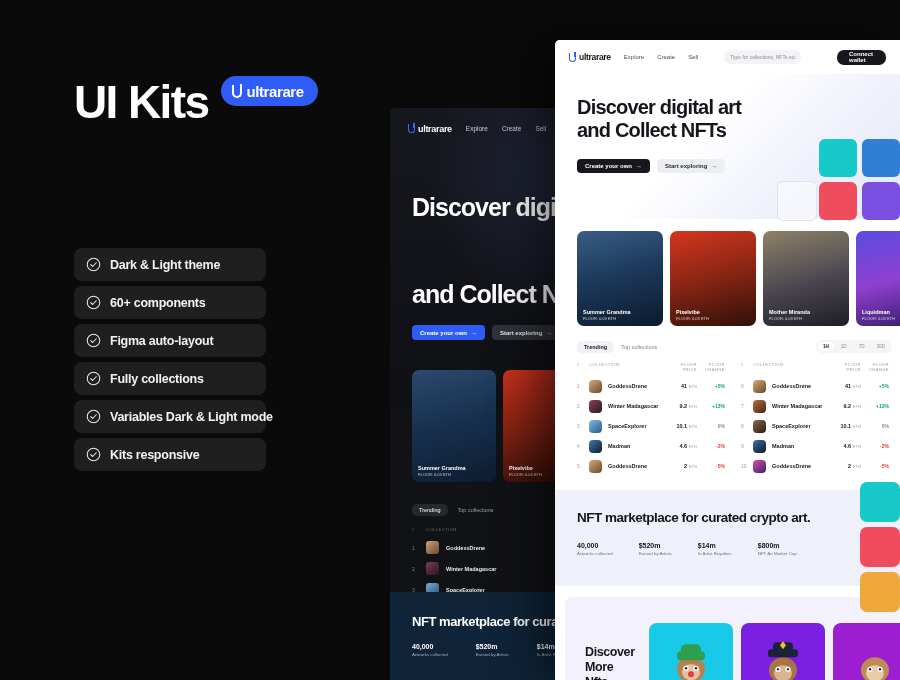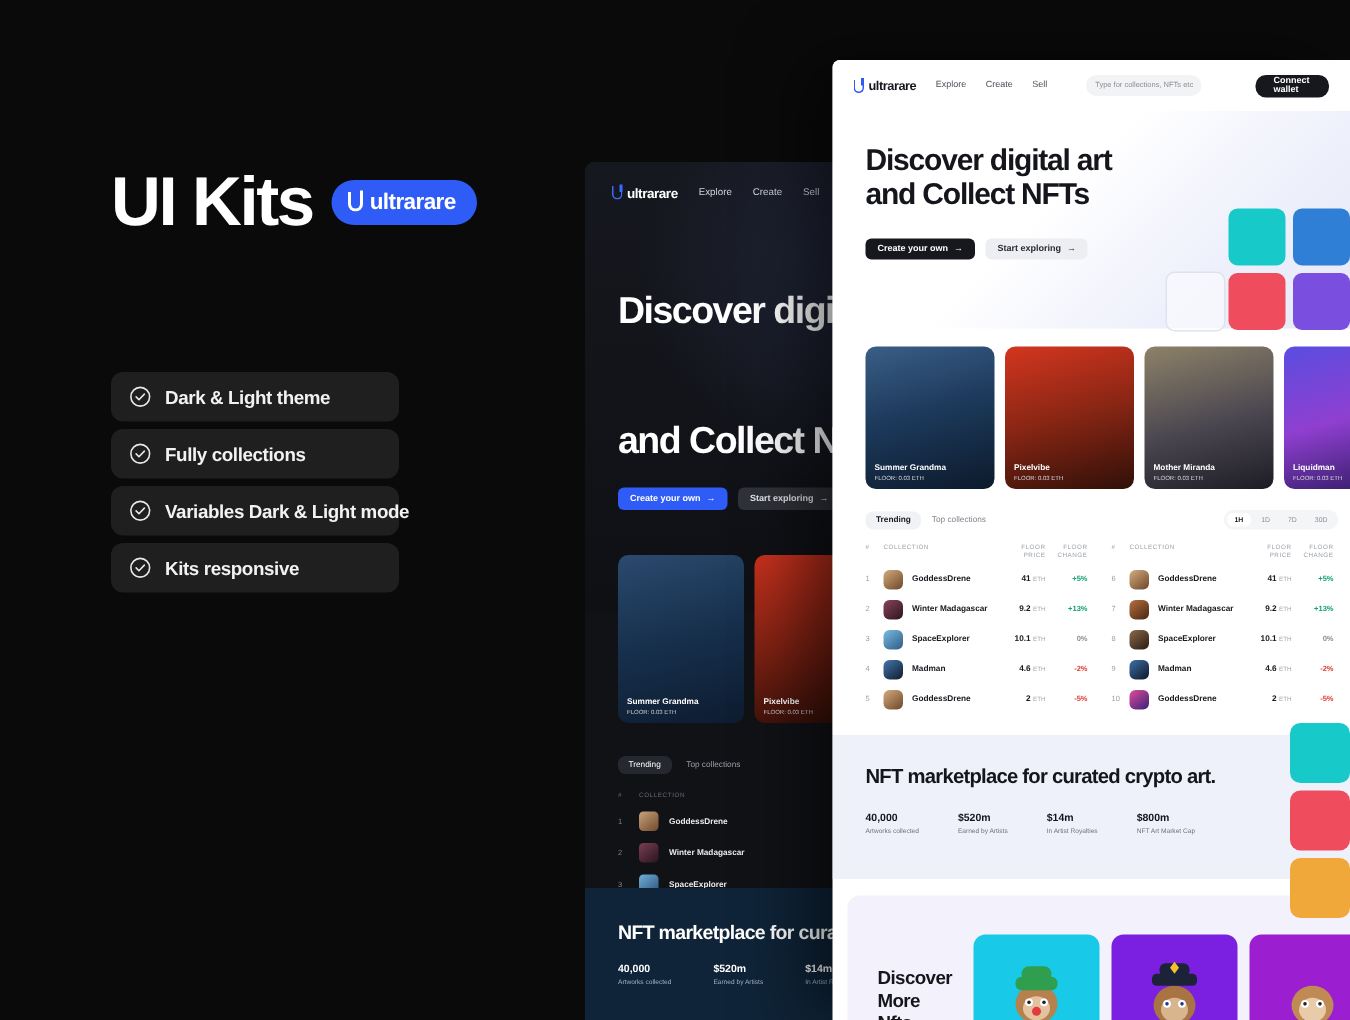--- a/index.html
+++ b/index.html
@@ -9,21 +9,21 @@
     font-family: "Liberation Sans", sans-serif;
   }
   .stage { position: relative; width: 900px; height: 680px; background: #0a0a0a; overflow: hidden; }
 
   
   .promo { position: absolute; left: 74px; top: 76px; width: 300px; }
   .promo-title {
     font-size: 46px; line-height: 53px; font-weight: bold;
     color: #ffffff; letter-spacing: -1.6px;
   }
-  .title-row2 { display: flex; align-items: center; gap: 13px; margin-top: 32px; }
+  .title-row2 { display: flex; gap: 13px; }
   .brand-pill {
     display: inline-flex; align-items: center; gap: 4px;
     background: #2f5cf6; border-radius: 22px;
     padding: 8px 14px 8px 11px; height: 30px;
   }
   .brand-pill .bmark { width: 10px; height: 13px; position: relative; flex: 0 0 auto; }
   .brand-pill .bmark::before {
     content: ""; position: absolute; inset: 0;
     border: 2.4px solid #fff; border-top: none;
     border-radius: 0 0 5px 5px;
@@ -228,20 +228,34 @@
     </div>
   </div>
 
   <div class="features">
     <div class="feature">
       <svg class="chk" viewBox="0 0 24 24" fill="none">
         <circle cx="12" cy="12" r="10" stroke="#e8e8e8" stroke-width="1.7"></circle>
         <path d="M7.6 12.2l3 3 5.8-6" stroke="#e8e8e8" stroke-width="1.7" stroke-linecap="round" stroke-linejoin="round"></path>
       </svg>
       <span class="flabel">Dark &amp; Light theme</span>
+    </div>
+    <div class="feature">
+      <svg class="chk" viewBox="0 0 24 24" fill="none">
+        <circle cx="12" cy="12" r="10" stroke="#e8e8e8" stroke-width="1.7"></circle>
+        <path d="M7.6 12.2l3 3 5.8-6" stroke="#e8e8e8" stroke-width="1.7" stroke-linecap="round" stroke-linejoin="round"></path>
+      </svg>
+      <span class="flabel">60+ components</span>
+    </div>
+    <div class="feature">
+      <svg class="chk" viewBox="0 0 24 24" fill="none">
+        <circle cx="12" cy="12" r="10" stroke="#e8e8e8" stroke-width="1.7"></circle>
+        <path d="M7.6 12.2l3 3 5.8-6" stroke="#e8e8e8" stroke-width="1.7" stroke-linecap="round" stroke-linejoin="round"></path>
+      </svg>
+      <span class="flabel">Figma auto-layout</span>
     </div>
     <div class="feature">
       <svg class="chk" viewBox="0 0 24 24" fill="none">
         <circle cx="12" cy="12" r="10" stroke="#e8e8e8" stroke-width="1.7"></circle>
         <path d="M7.6 12.2l3 3 5.8-6" stroke="#e8e8e8" stroke-width="1.7" stroke-linecap="round" stroke-linejoin="round"></path>
       </svg>
       <span class="flabel">Fully collections</span>
     </div>
     <div class="feature">
       <svg class="chk" viewBox="0 0 24 24" fill="none">

